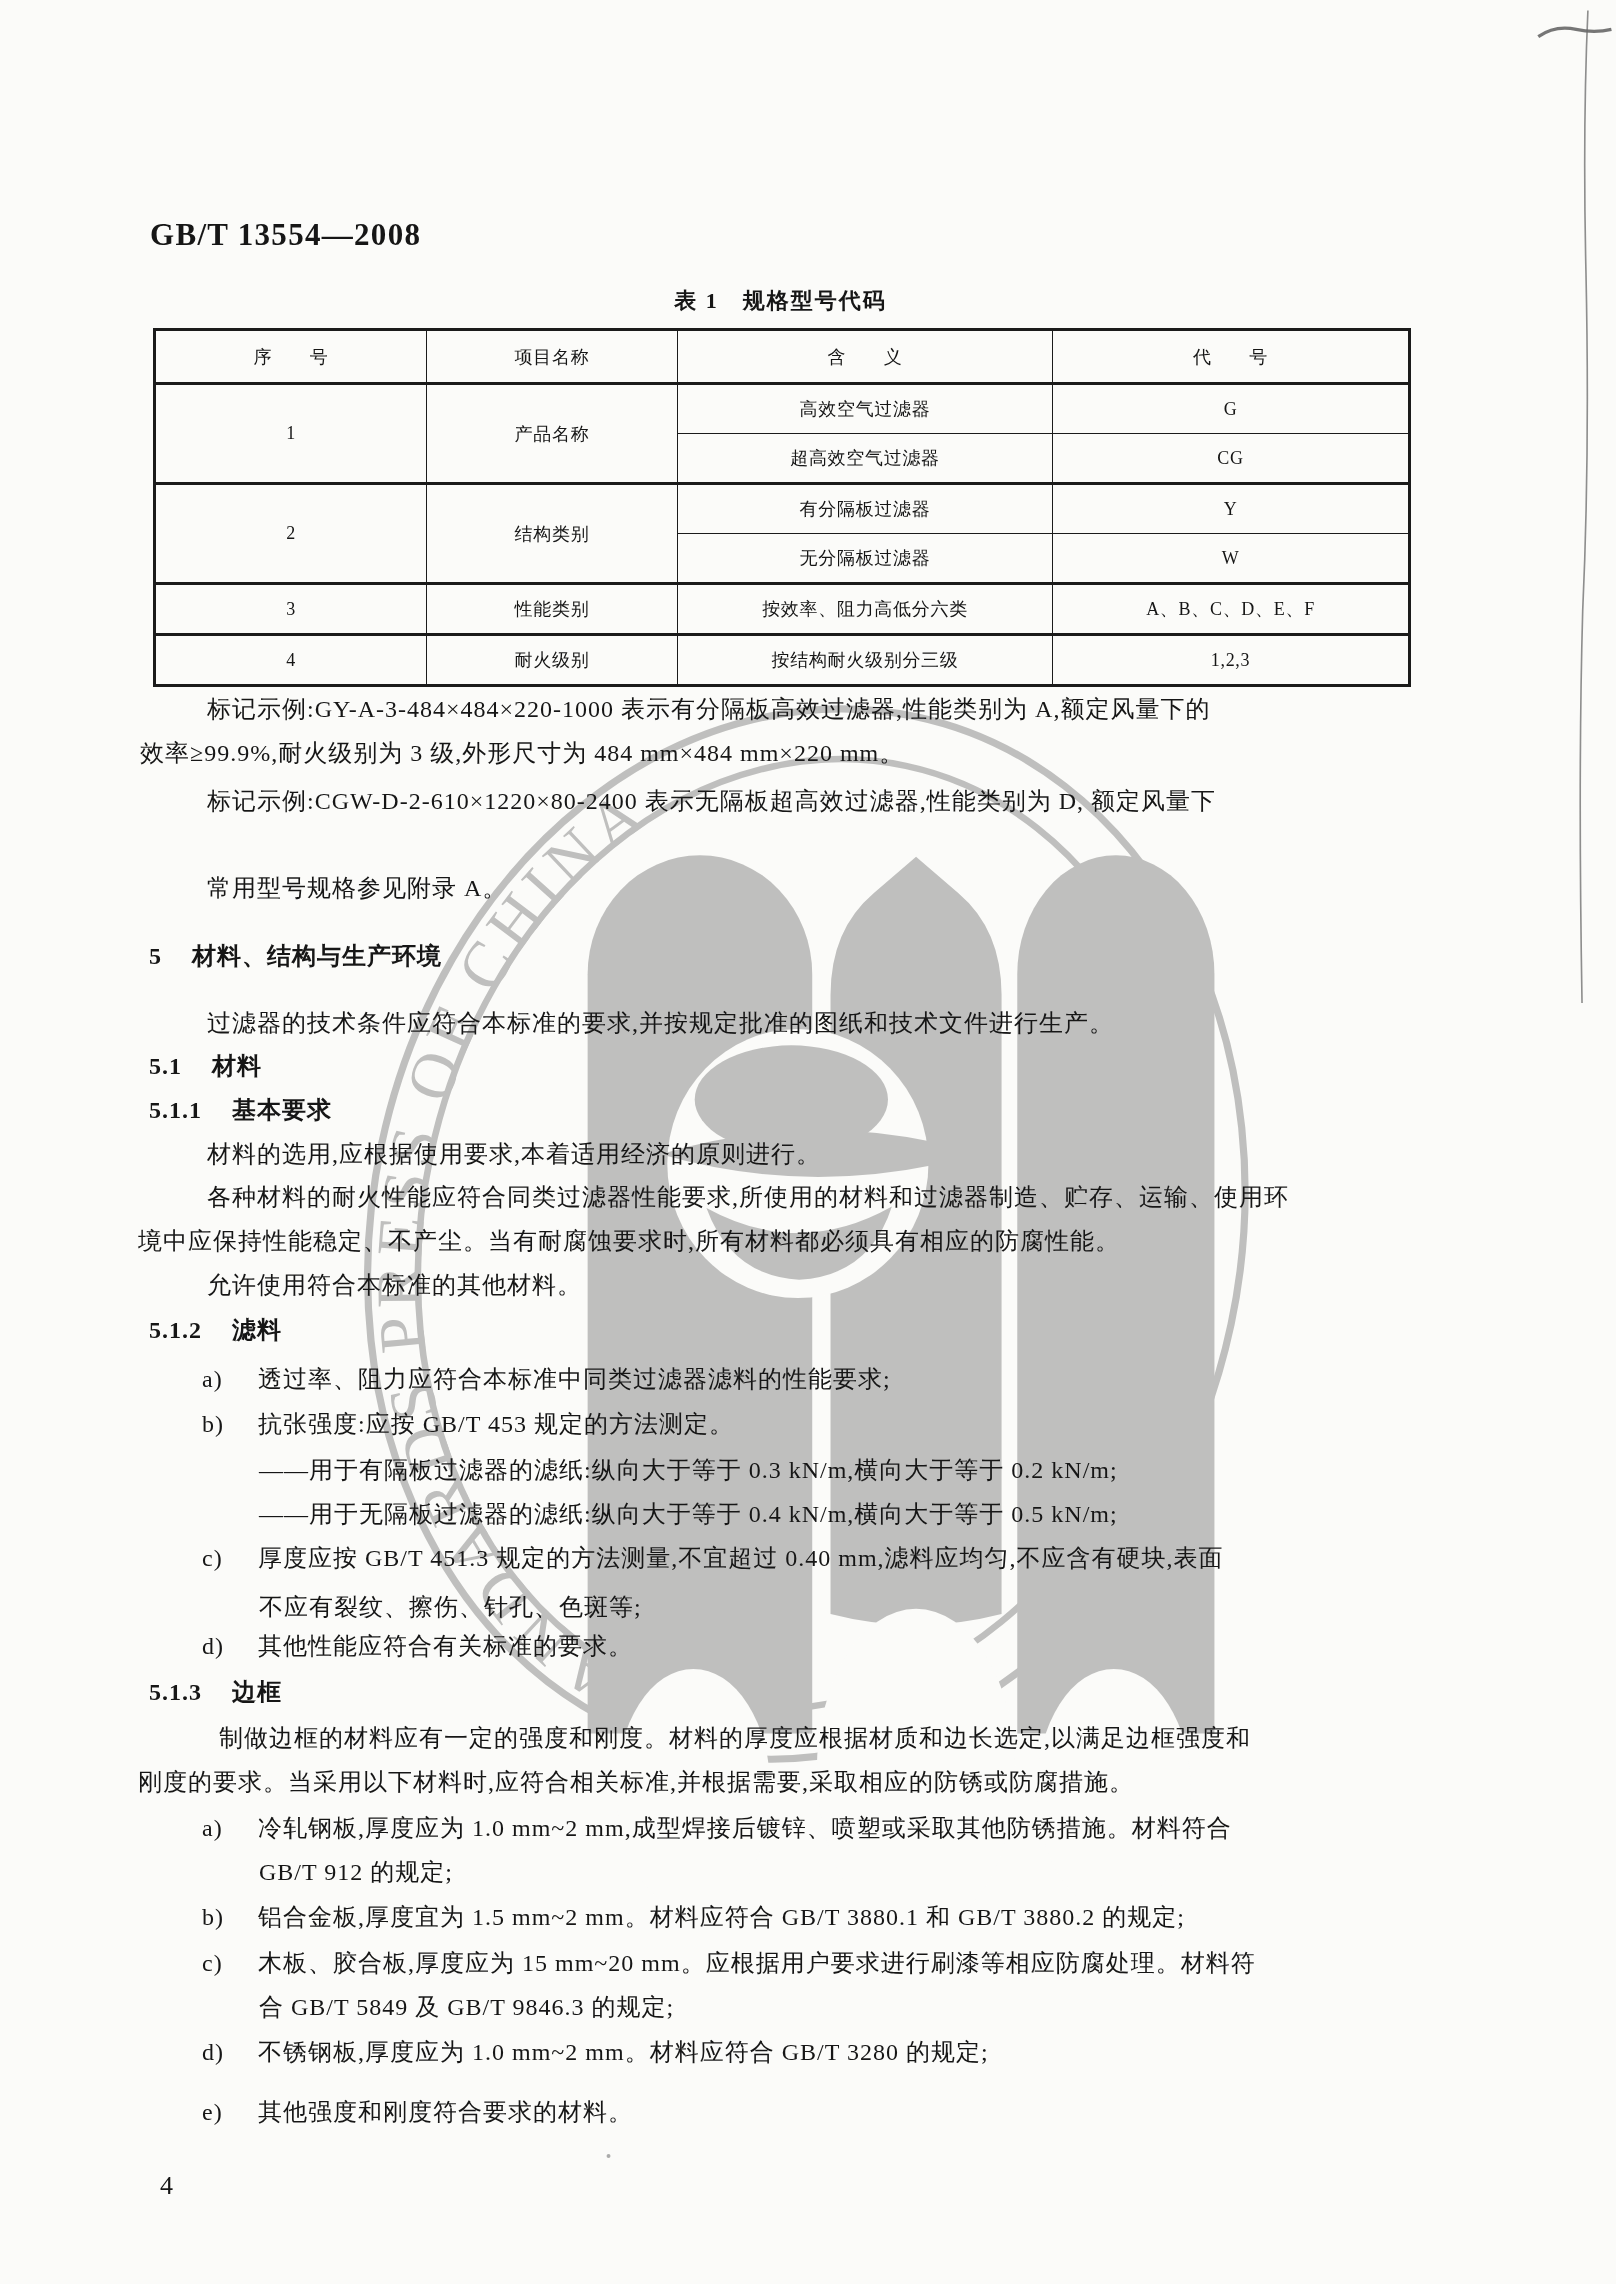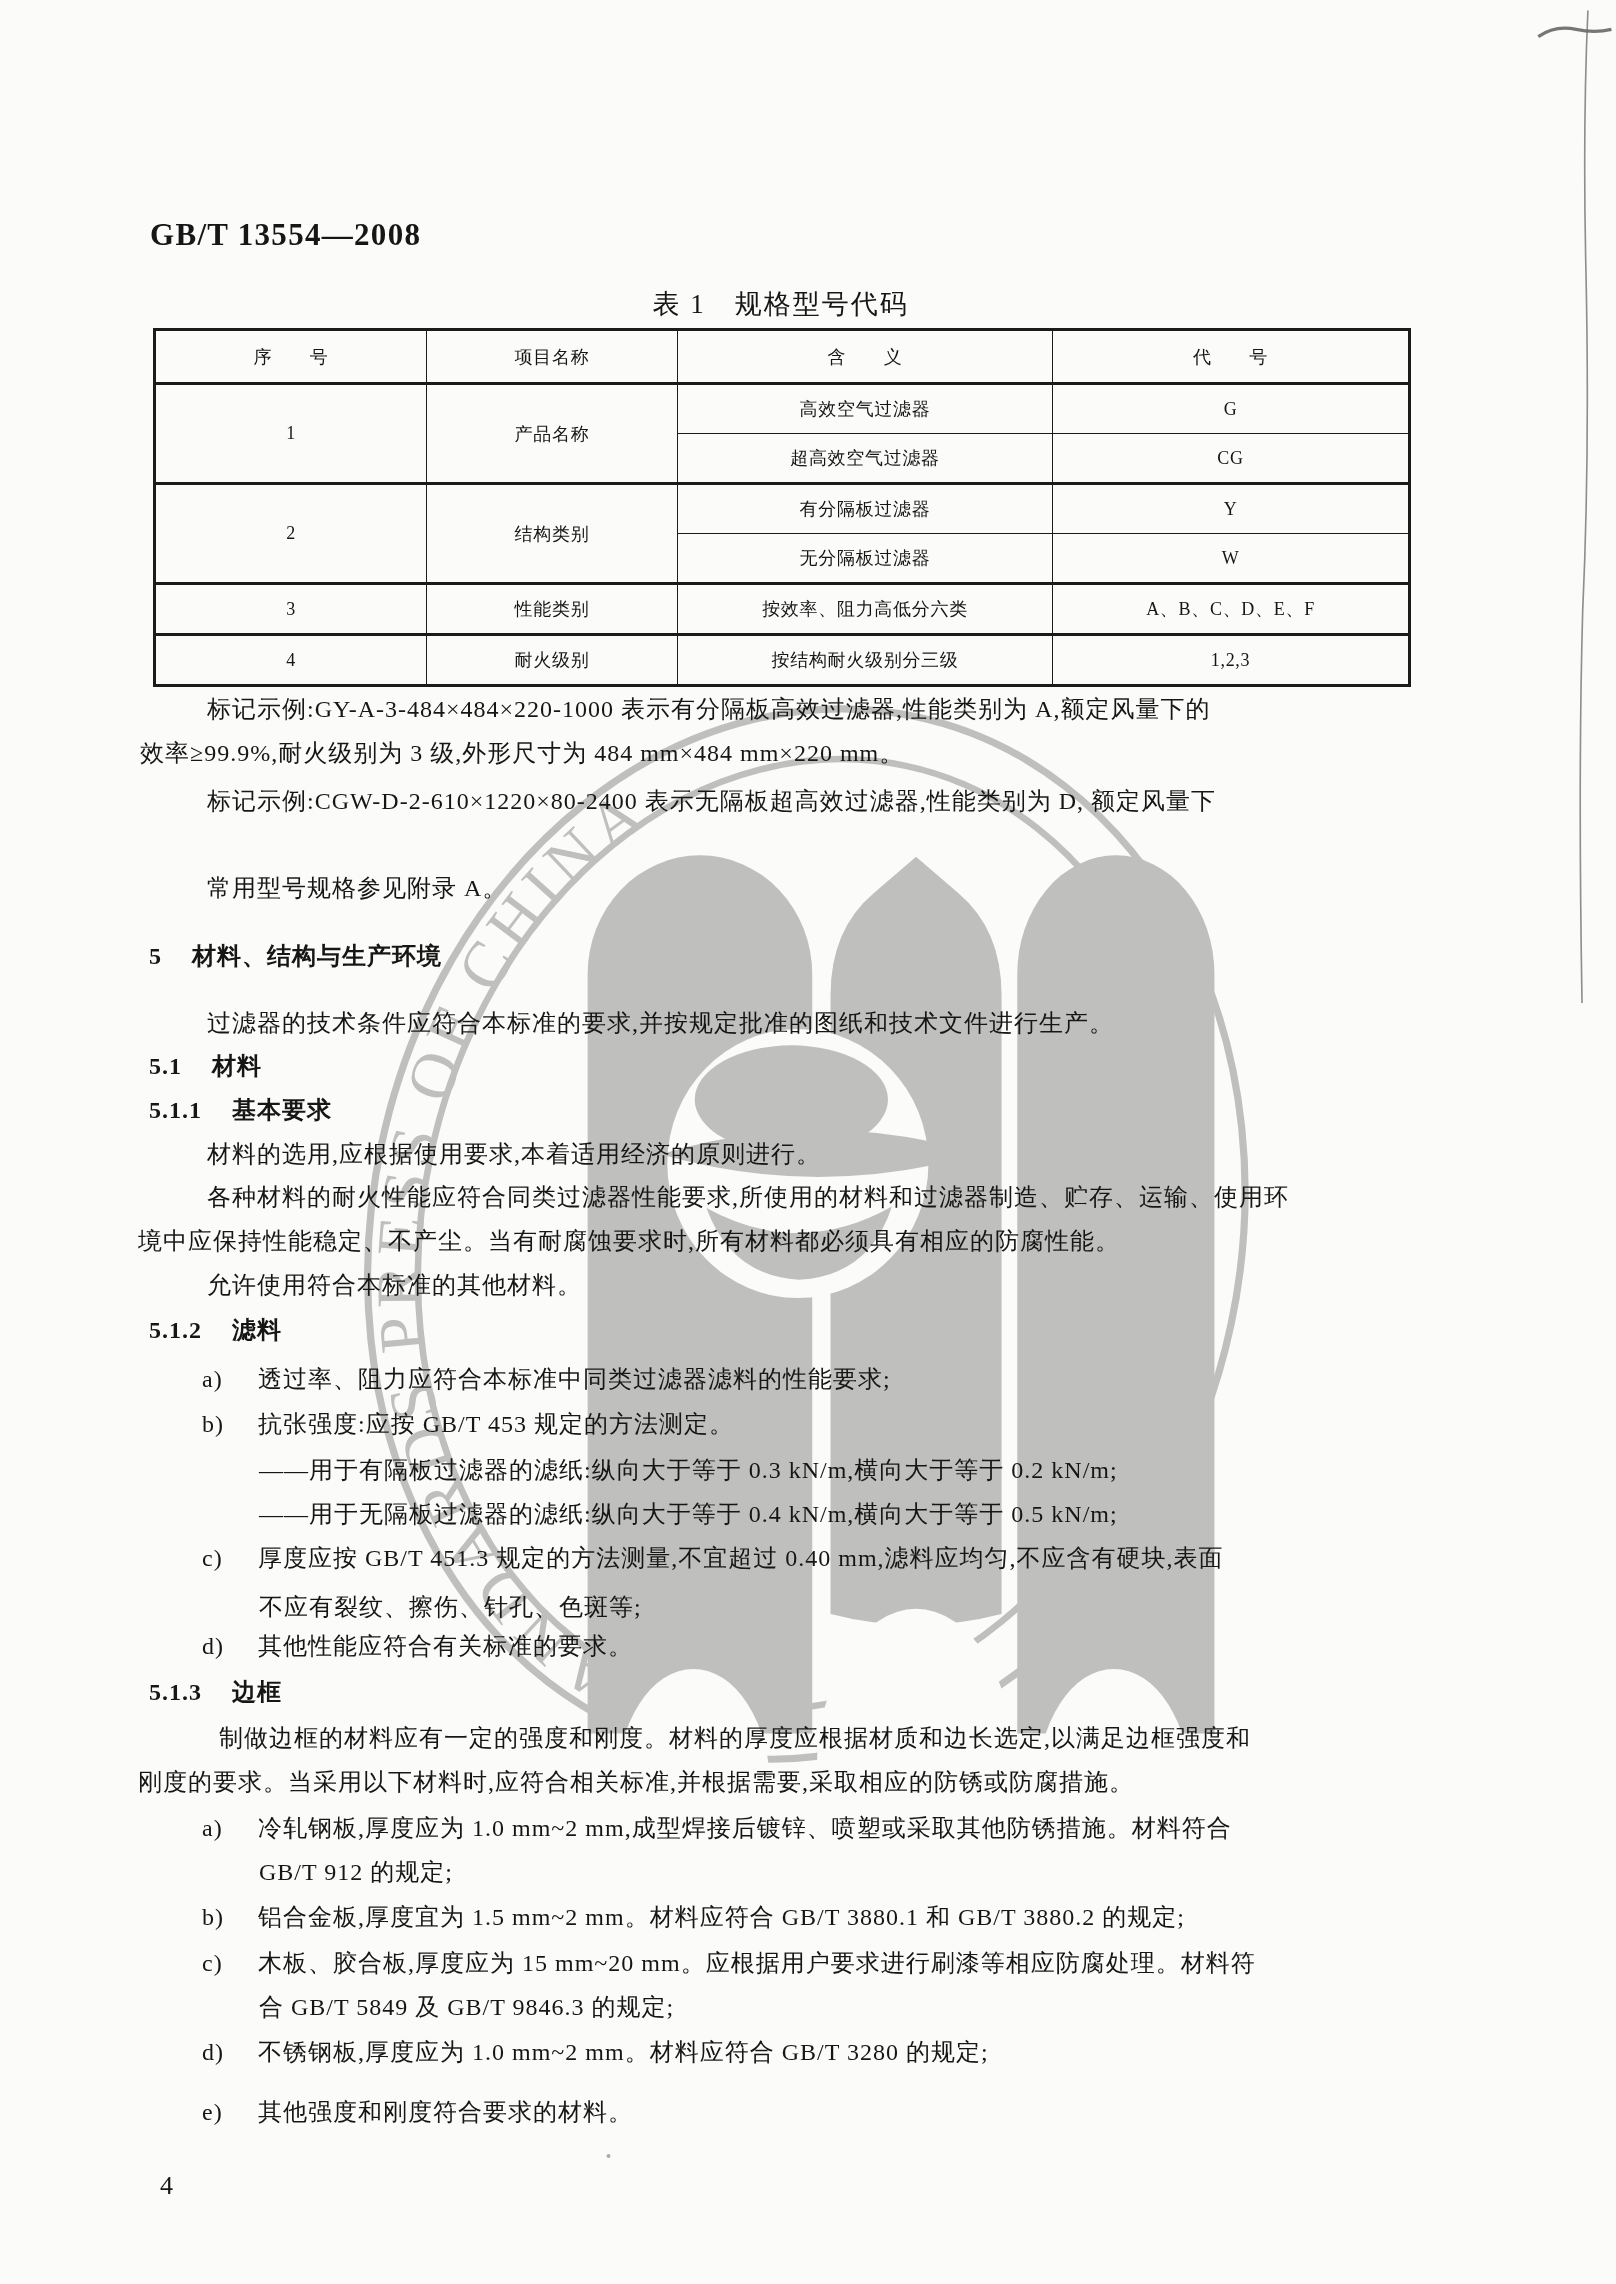--- a/index.html
+++ b/index.html
@@ -13,21 +13,21 @@
   }
   .layer-text{position:absolute;inset:0;z-index:2;}
   .wm{position:absolute;inset:0;z-index:1;pointer-events:none;}
 
   .doc-code{
     position:absolute;left:150px;top:217px;
     font-size:31px;font-weight:bold;letter-spacing:1.3px;white-space:nowrap;
   }
   .tbl-title{
     position:absolute;left:153px;top:286px;width:1255px;
-    text-align:center;font-size:27px;font-weight:normal;letter-spacing:2px;
+    text-align:center;font-size:22px;font-weight:bold;letter-spacing:2px;
   }
   table.spec{
     position:absolute;left:153px;top:328px;width:1255px;
     border-collapse:collapse;table-layout:fixed;
     border:3.3px solid #1b1b1b;
     font-size:18px;letter-spacing:0.7px;
   }
   table.spec td{
     border:1.3px solid #1b1b1b;
     text-align:center;vertical-align:middle;

